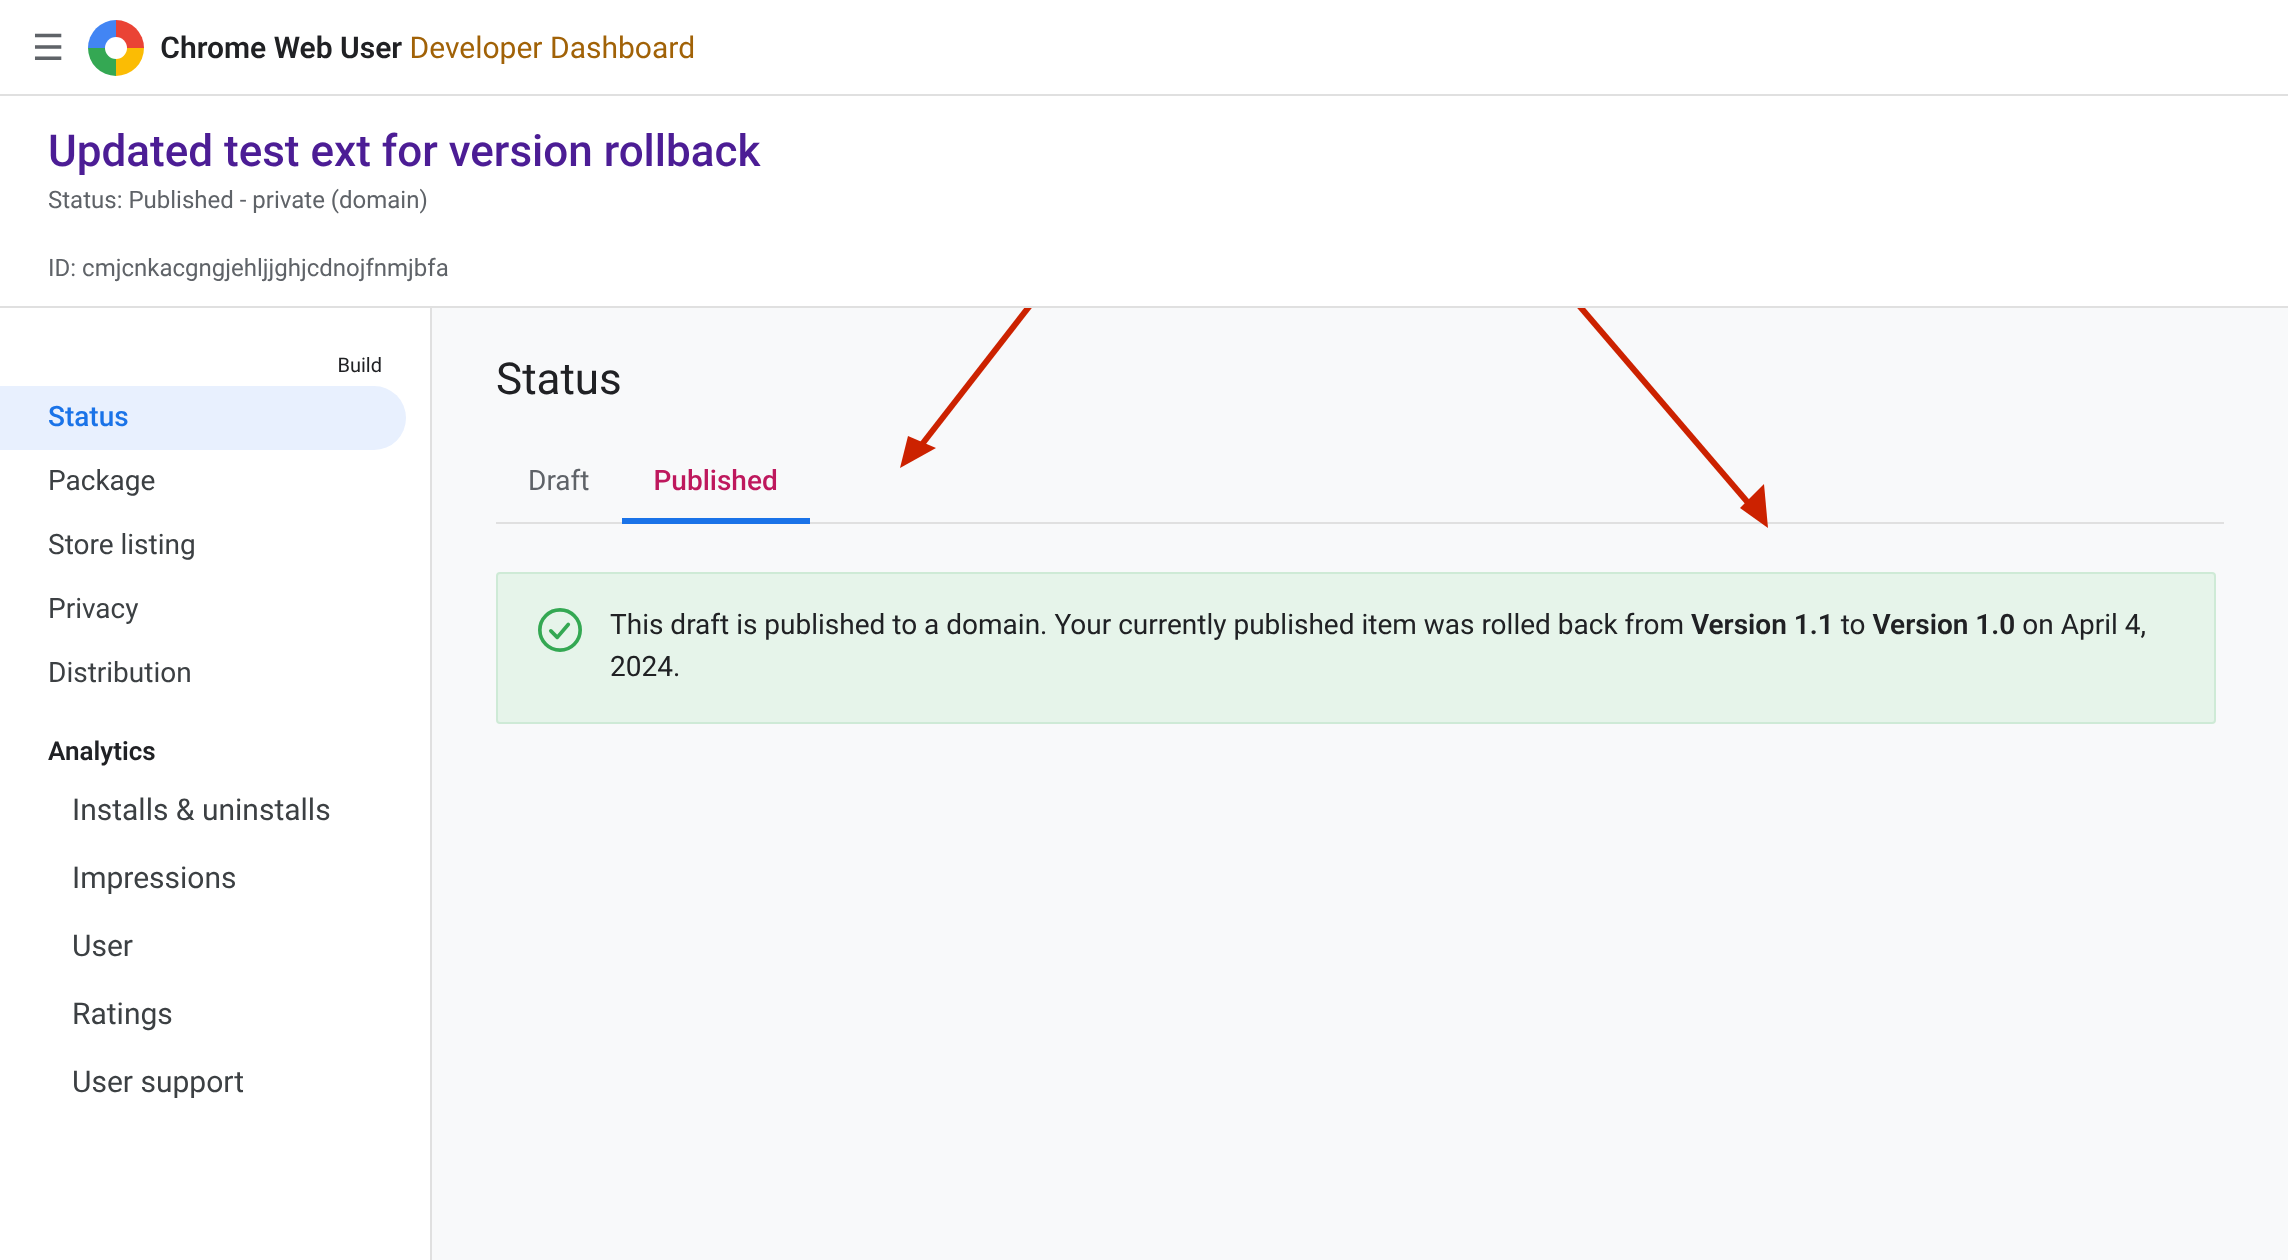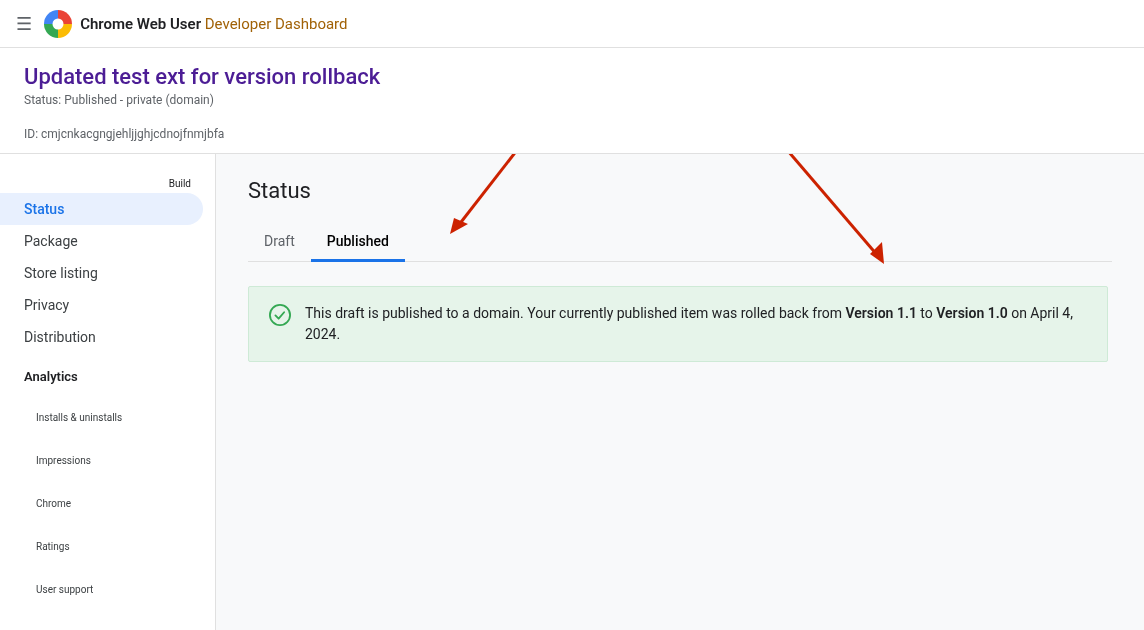--- a/index.html
+++ b/index.html
@@ -84,24 +84,23 @@
       border-radius: 0 20px 20px 0;
       margin-right: 12px;
     }
     .sidebar-item.active {
       background: #e8f0fe;
       color: #1a73e8;
       font-weight: 500;
     }
     .sidebar-sub-item {
       padding: 8px 24px 8px 36px;
-      font-size: 10px;
+      font-size: 15px;
       color: #3c4043;
       cursor: pointer;
-      margin-top: 16px;
     }
     .analytics-label {
       padding: 16px 24px 4px 24px;
       font-size: 13px;
       font-weight: 600;
       color: #202124;
     }
 
     
     .main-content {
@@ -127,21 +126,21 @@
     }
     .tab {
       padding: 10px 16px;
       font-size: 14px;
       color: #5f6368;
       cursor: pointer;
       border-bottom: 3px solid transparent;
       margin-bottom: -1px;
     }
     .tab.active {
-      color: #000000;
+      color: #be185d;
       border-bottom: 3px solid #1a73e8;
       font-weight: 500;
     }
 
     
     .status-box {
       background: #e6f4ea;
       border: 1px solid #ceead6;
       border-radius: 2px;
       padding: 16px 20px;
@@ -207,21 +206,21 @@
     <div class="sidebar-section-label">Build</div>
     <div class="sidebar-item active">Status</div>
     <div class="sidebar-item">Package</div>
     <div class="sidebar-item">Store listing</div>
     <div class="sidebar-item">Privacy</div>
     <div class="sidebar-item">Distribution</div>
 
     <div class="analytics-label">Analytics</div>
     <div class="sidebar-sub-item">Installs &amp; uninstalls</div>
     <div class="sidebar-sub-item">Impressions</div>
-    <div class="sidebar-sub-item">Chrome</div>
+    <div class="sidebar-sub-item">User</div>
     <div class="sidebar-sub-item">Ratings</div>
     <div class="sidebar-sub-item">User support</div>
   </nav>
 
   <main class="main-content">
     <h2 class="section-title">Status</h2>
 
     <div class="tabs">
       <div class="tab">Draft</div>
       <div class="tab active">Published</div>

